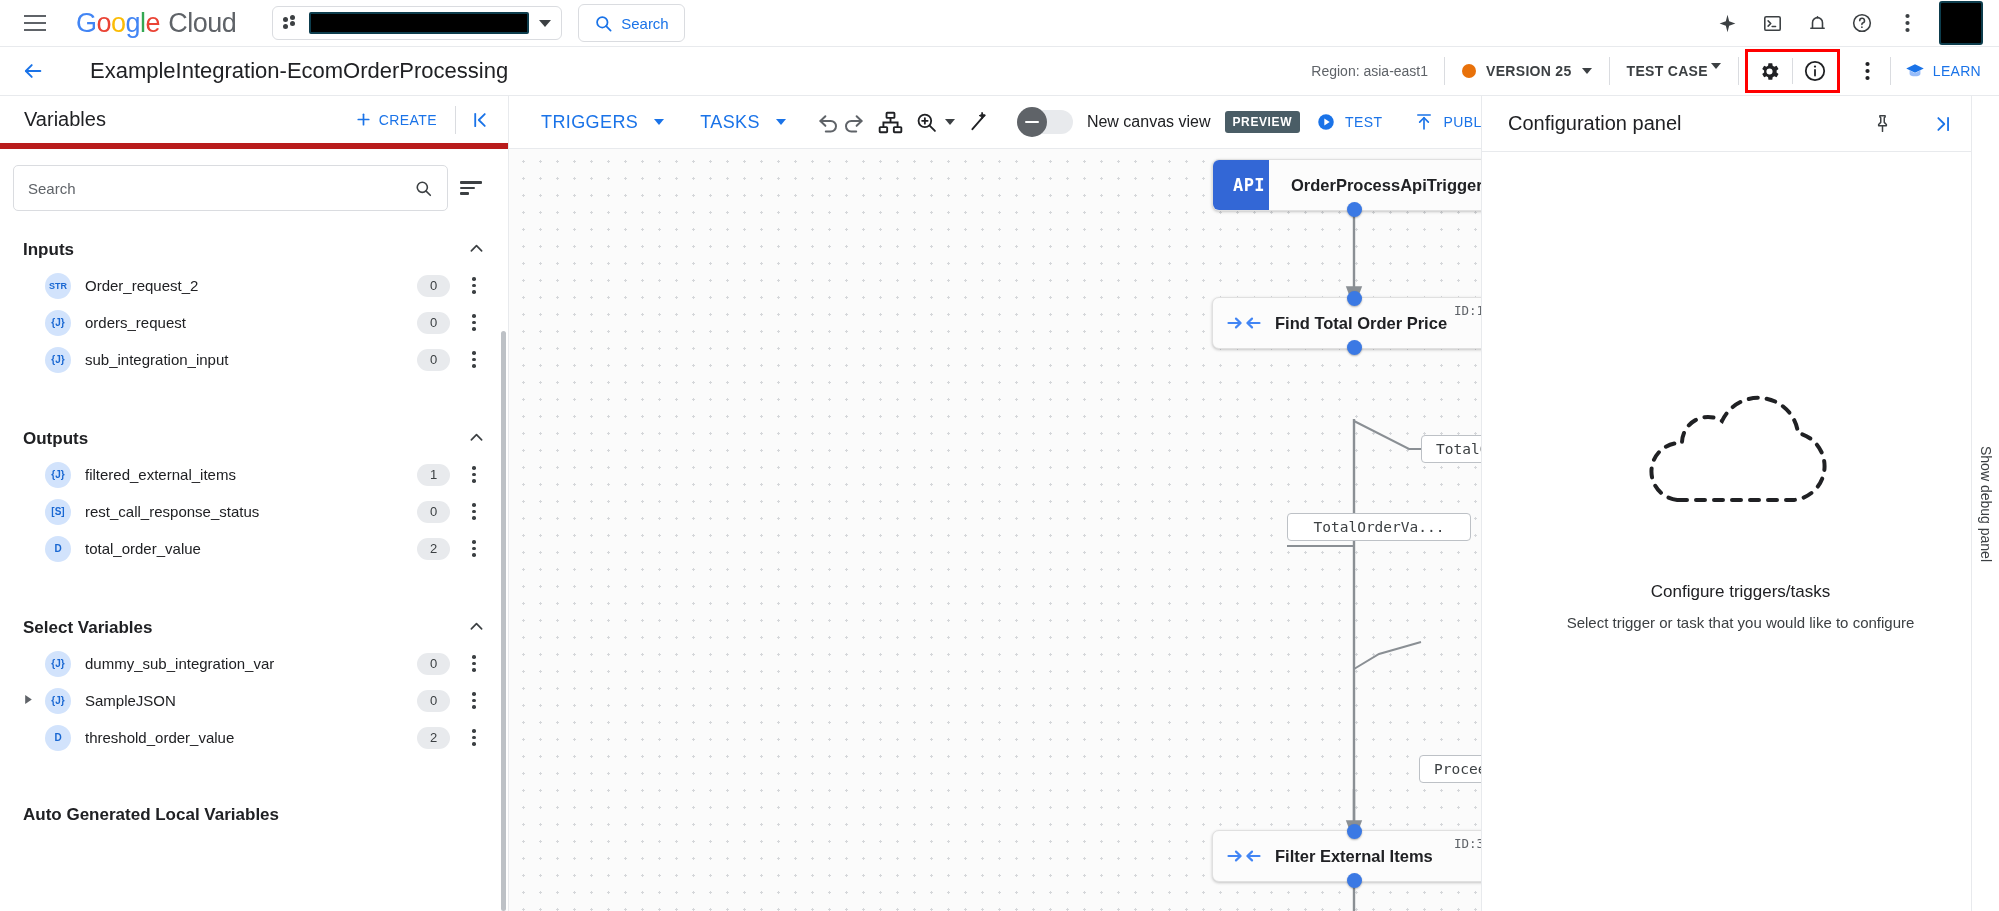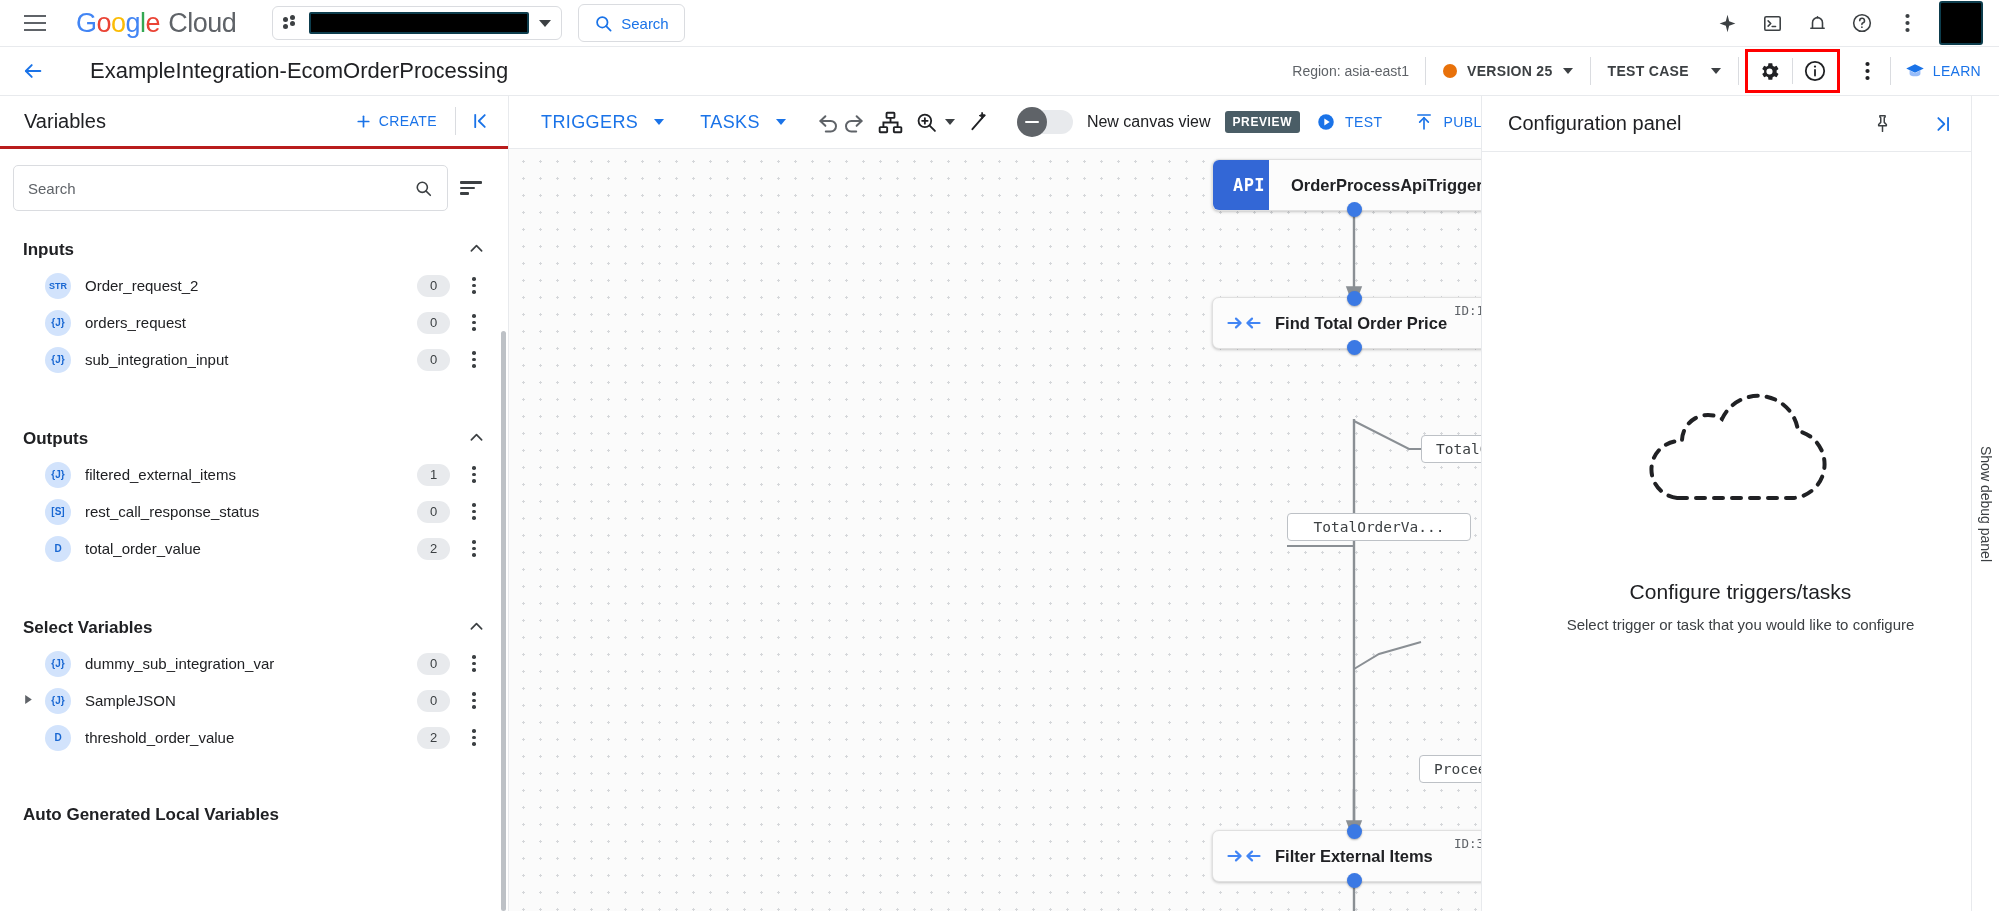--- a/index.html
+++ b/index.html
@@ -50,32 +50,32 @@
   .pheader{ height:49px;min-height:49px;display:flex;align-items:center;border-bottom:1px solid #e8eaed;background:#fff;padding-left:16px;}
   .back-arrow{width:34px;height:34px;display:flex;align-items:center;justify-content:center;color:#1a73e8;cursor:pointer;font-size:22px;}
   .ptitle{margin-left:40px;font-size:22px;color:#202124;font-weight:400;white-space:nowrap;}
   .pheader-right{margin-left:auto;display:flex;align-items:center;height:100%;}
   .region-txt{color:#5f6368;font-size:14px;padding:0 16px;white-space:nowrap;}
   .vdiv{width:1px;height:28px;background:#dadce0;}
   .ver-chip{display:flex;align-items:center;gap:10px;padding:0 17px;cursor:pointer;}
   .ver-dot{width:14px;height:14px;border-radius:50%;background:#E8710A;flex:none;}
   .ver-label{font-size:14px;font-weight:700;color:#3c4043;letter-spacing:.3px;white-space:nowrap;}
   .caret-sm{width:0;height:0;border-left:5px solid transparent;border-right:5px solid transparent;border-top:6px solid #3c4043;}
-  .tc-chip{display:flex;align-items:center;gap:22px;padding:0 17px;cursor:pointer;}
+  .tc-chip{display:flex;gap:3px;padding:0 17px;cursor:pointer;}
   .tc-label{font-size:14px;font-weight:700;color:#3c4043;letter-spacing:.3px;white-space:nowrap;}
   .hl-group{border:3px solid #ff0000;display:flex;align-items:center;height:44px;margin:0 6px;}
   .hl-group .vdiv{height:26px;}
   .learn-btn{display:flex;align-items:center;gap:8px;color:#1a73e8;font-weight:500;font-size:14px;padding:0 18px 0 14px;cursor:pointer;letter-spacing:.3px;}
 
   
   .body{flex:1;display:flex;min-height:0;position:relative;}
 
   
   .vars{width:509px;min-width:509px;background:#fff;display:flex;flex-direction:column;border-right:1px solid #e8eaed;position:relative;}
-  .vars-head{height:53px;min-height:53px;display:flex;align-items:center;padding:0 0 0 24px;border-bottom:3px solid #b91c1c;justify-content:center;}
+  .vars-head{height:53px;min-height:53px;display:flex;align-items:center;padding:0 0 0 24px;border-bottom:6px solid #b91c1c;justify-content:center;}
   .vars-title{font-size:20px;color:#202124;}
   .vars-head-right{margin-left:auto;display:flex;align-items:center;height:100%;}
   .create-btn{display:flex;align-items:center;gap:7px;color:#1a73e8;font-weight:500;font-size:14px;letter-spacing:.4px;padding:0 18px;cursor:pointer;}
   .collapse-btn{width:52px;display:flex;align-items:center;justify-content:center;color:#1a73e8;cursor:pointer;}
   .vars-body{flex:1;overflow:hidden;padding-top:16px;position:relative;}
   .search-row{display:flex;align-items:center;padding:0 18px 0 13px;gap:12px;}
   .search-in{flex:1;height:46px;border:1px solid #dadce0;border-radius:5px;display:flex;align-items:center;padding:0 14px;color:#5f6368;font-size:15px;cursor:text;}
   .sort-ic{width:30px;display:flex;flex-direction:column;gap:3px;cursor:pointer;align-items:flex-start;}
   .sort-ic i{display:block;height:2.5px;background:#3c4043;border-radius:1px;}
   .sort-ic i:nth-child(1){width:22px;} .sort-ic i:nth-child(2){width:15px;} .sort-ic i:nth-child(3){width:9px;}
@@ -127,21 +127,21 @@
   .edgelabel{position:absolute;background:#fff;border:1px solid #bdc1c6;border-radius:4px;height:28px;
     display:flex;align-items:center;justify-content:center;padding:0 14px;font-size:14.5px;color:#3c4043;
     font-family:"DejaVu Sans Mono",monospace;white-space:nowrap;cursor:pointer;}
 
   
   .cfg{width:518px;min-width:518px;background:#fff;border-left:1px solid #e8eaed;display:flex;flex-direction:column;position:relative;}
   .cfg-head{height:56px;min-height:56px;display:flex;align-items:center;padding:0 35px 0 26px;border-bottom:1px solid #e8eaed;text-align:right;}
   .cfg-title{font-size:20px;color:#202124;}
   .cfg-head-right{margin-left:auto;display:flex;align-items:center;gap:16px;}
   .cfg-body{flex:1;display:flex;flex-direction:column;align-items:center;justify-content:center;padding-bottom:60px;}
-  .cfg-h{font-size:21px;color:#202124;margin-top:60px;}
+  .cfg-h{font-size:17px;color:#202124;margin-top:60px;}
   .cfg-s{font-size:15px;color:#3c4043;margin-top:12px;}
   .debugtab{position:absolute;right:0;top:0;bottom:0;width:28px;border-left:1px solid #e8eaed;background:#fff;
     display:flex;align-items:center;justify-content:center;cursor:pointer;}
   .debugtab span{writing-mode:vertical-rl;font-size:14px;color:#3c4043;white-space:nowrap;}
 </style>
 </head>
 <body>
 
 <div class="app">
 

